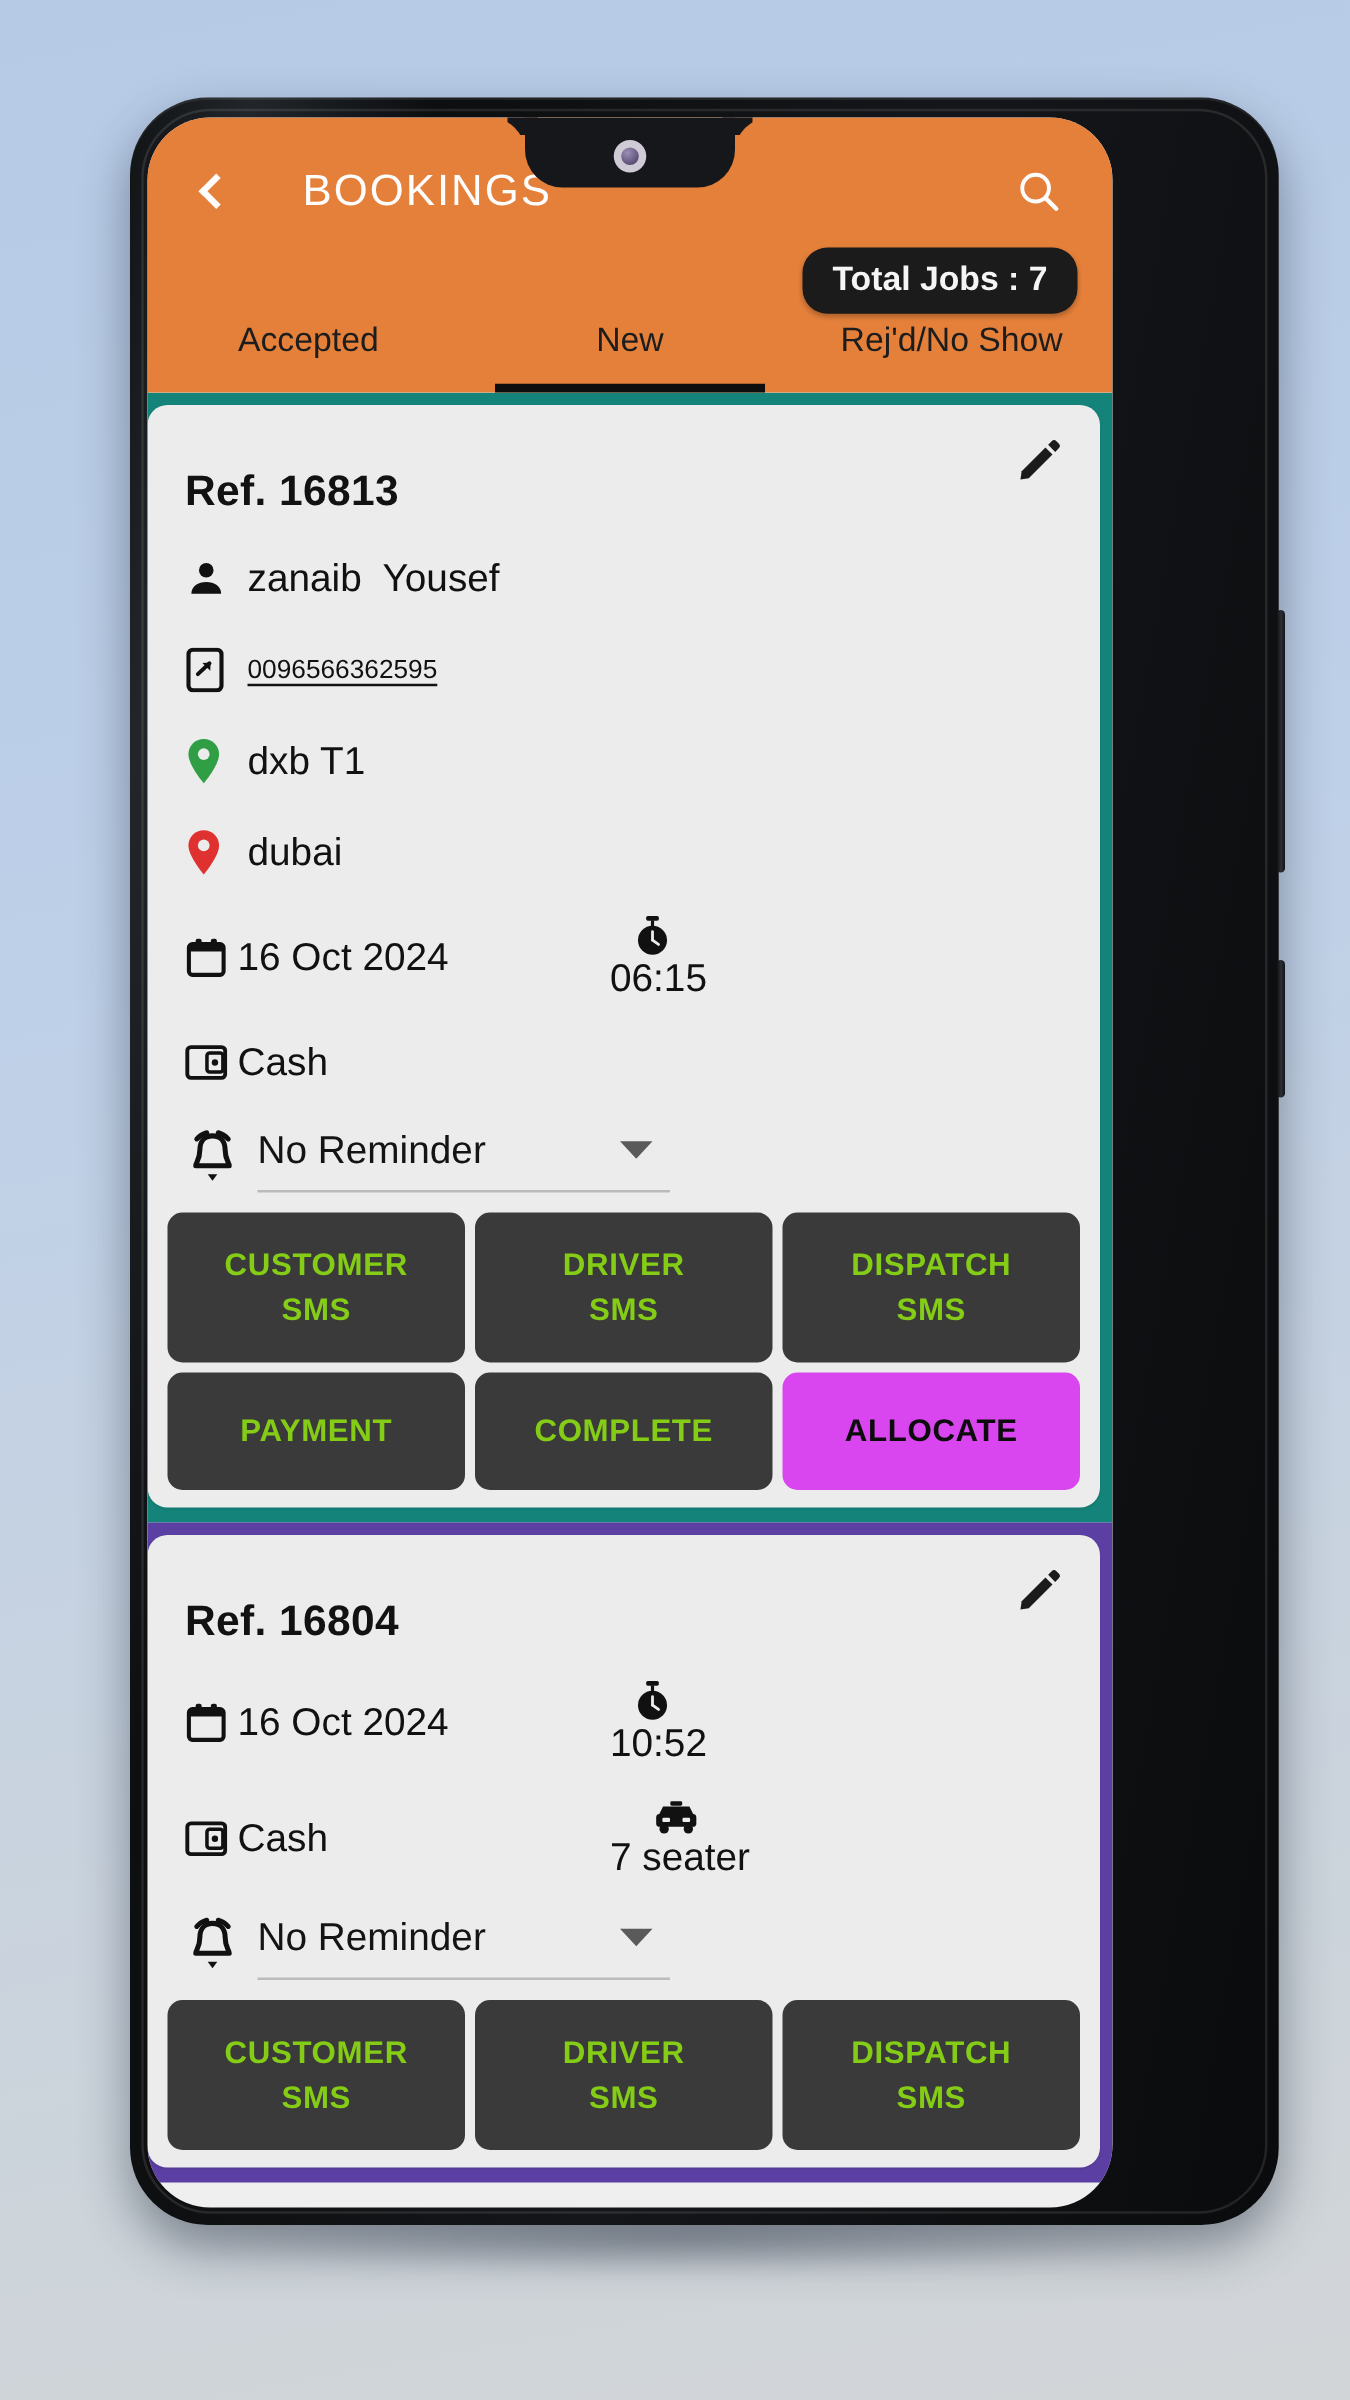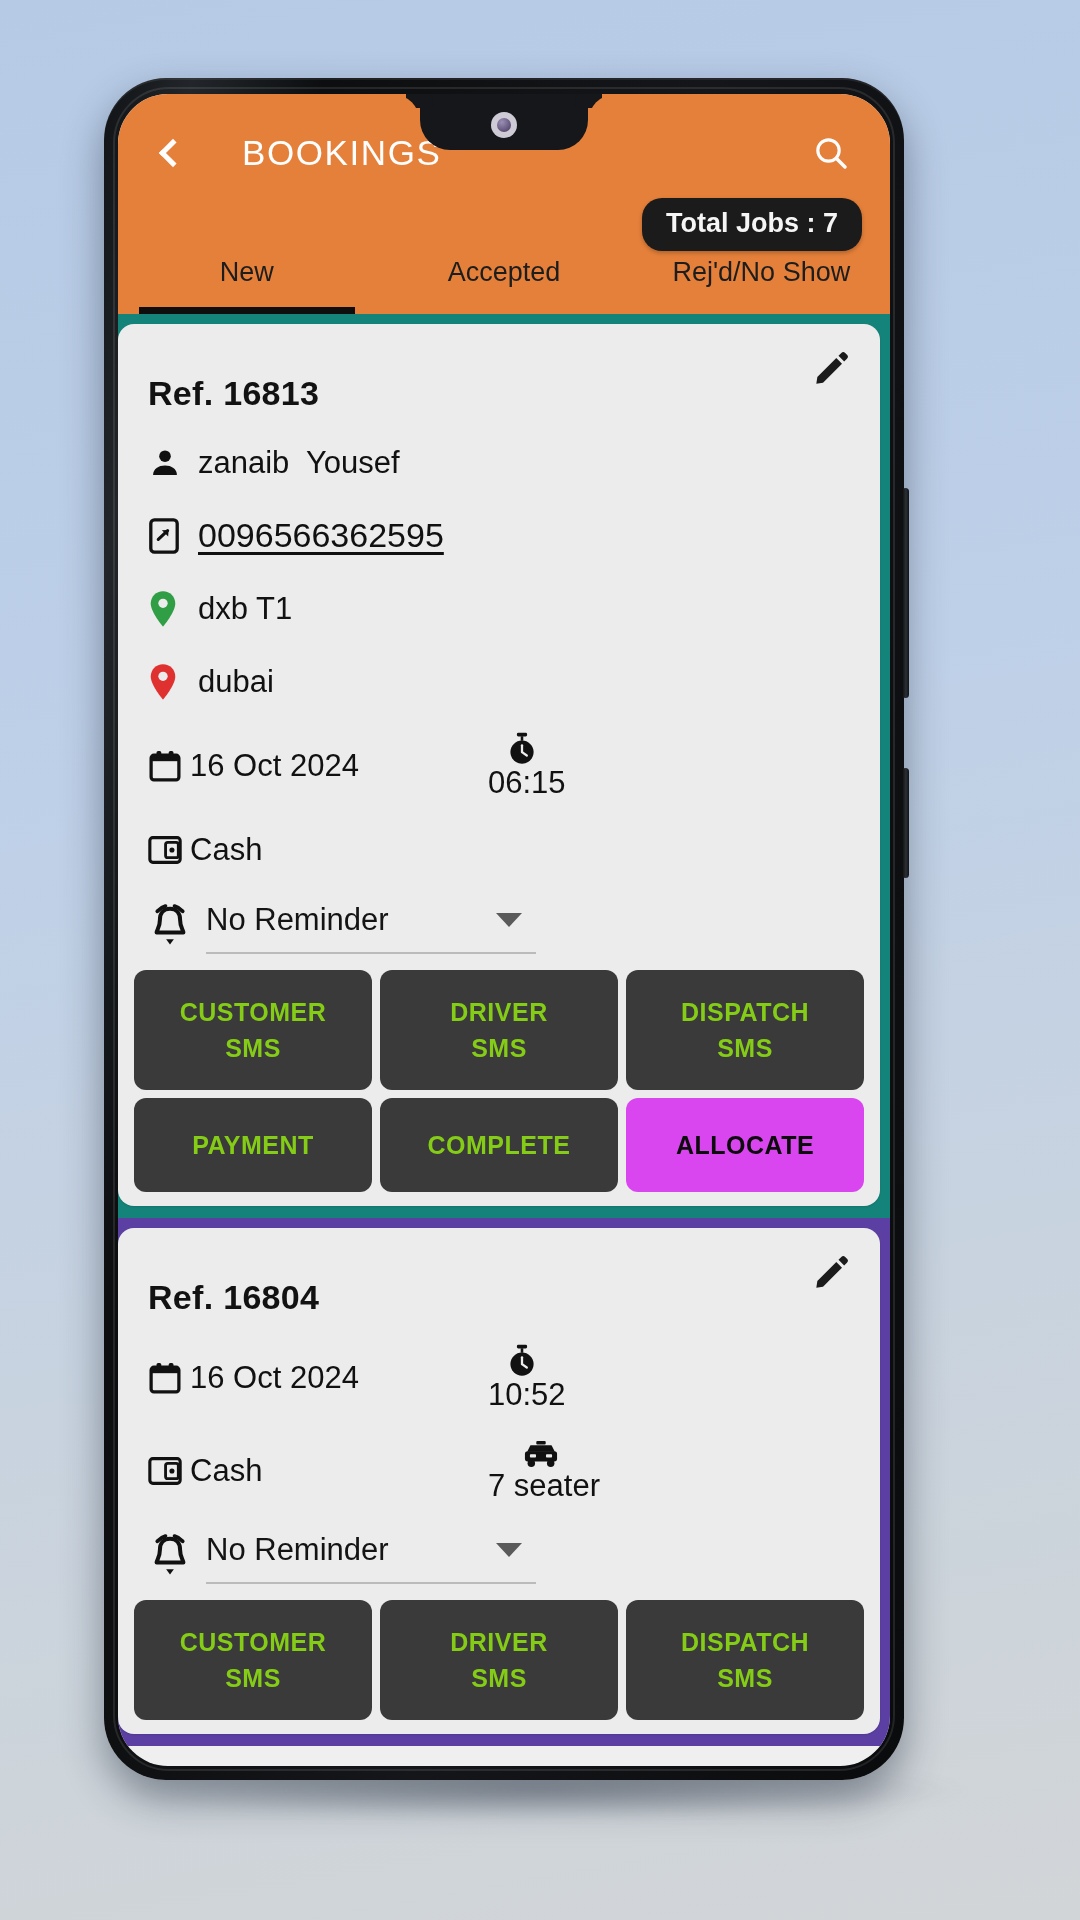--- a/index.html
+++ b/index.html
@@ -24,21 +24,21 @@
     width: 840px;
     height: 60px;
     background: radial-gradient(ellipse at center, rgba(60,70,85,0.32) 0%, rgba(60,70,85,0.0) 72%);
     filter: blur(6px);
   }
 
   .phone {
     position: absolute;
     left: 104px;
     top: 78px;
-    width: 800px;
+    width: 919px;
     height: 1702px;
     border-radius: 62px;
     background: linear-gradient(100deg, #111315 0%, #22262a 8%, #0c0e10 20%, #141619 55%, #0a0b0d 100%);
     box-shadow: 0 18px 40px rgba(30,40,55,0.45), 0 2px 0 rgba(255,255,255,0.08) inset;
     padding: 16px 14px 14px 14px;
   }
 
   .phone-inner-rim {
     position: absolute;
     inset: 9px;
@@ -268,21 +268,21 @@
   .row .ico.tight { margin-right: 2px; }
   .row .txt { line-height: 1.1; white-space: pre; }
 
   .row.split { justify-content: flex-start; }
   .col-a { display: flex; align-items: center; width: 340px; }
   .col-b { display: flex; align-items: center; flex-direction: column; }
 
   .phone-link {
     text-decoration: underline;
     text-underline-offset: 5px;
-    font-size: 34px;
+    font-size: 21px;
   }
 
   .reminder-row {
     display: flex;
     align-items: center;
     margin: 26px 0 6px 0;
   }
   .reminder-sel {
     flex: 1;
     margin-left: 14px;
@@ -368,22 +368,22 @@
             <line x1="15.3" y1="15.3" x2="20.4" y2="20.4" stroke="#fdfdfd" stroke-width="2.1" stroke-linecap="round"></line>
           </svg>
         </div>
       </div>
 
       <div class="jobs-badge-wrap">
         <div class="jobs-badge">Total Jobs : 7</div>
       </div>
 
       <div class="tabs">
+        <div class="tab">Accepted</div>
         <div class="tab active">New</div>
-        <div class="tab">Accepted</div>
         <div class="tab">Rej'd/No Show</div>
       </div>
     </div>
 
     <div class="list">
 
       <div class="card-band band-teal">
         <div class="card">
 
           <div class="edit-icon-btn">

